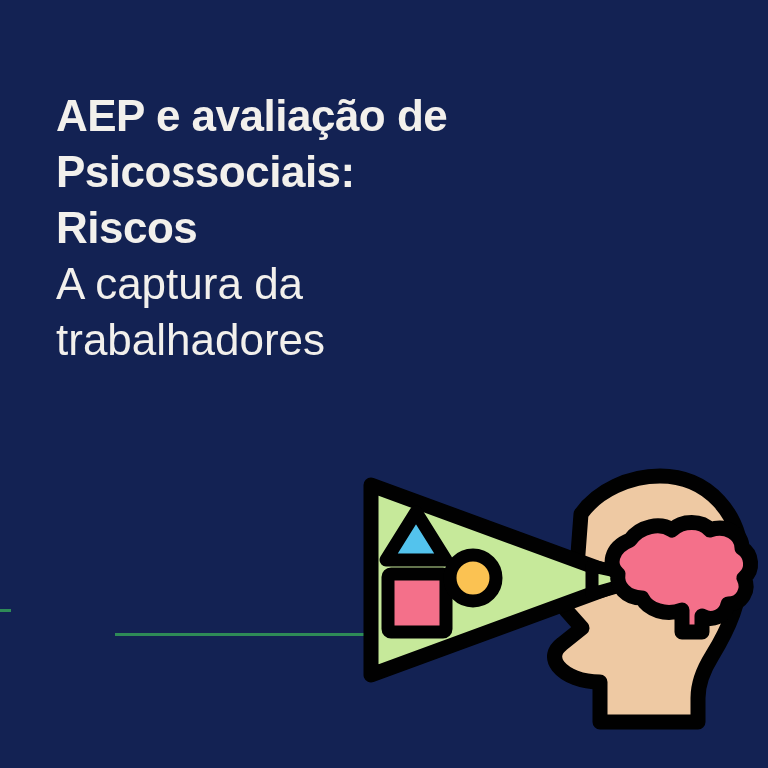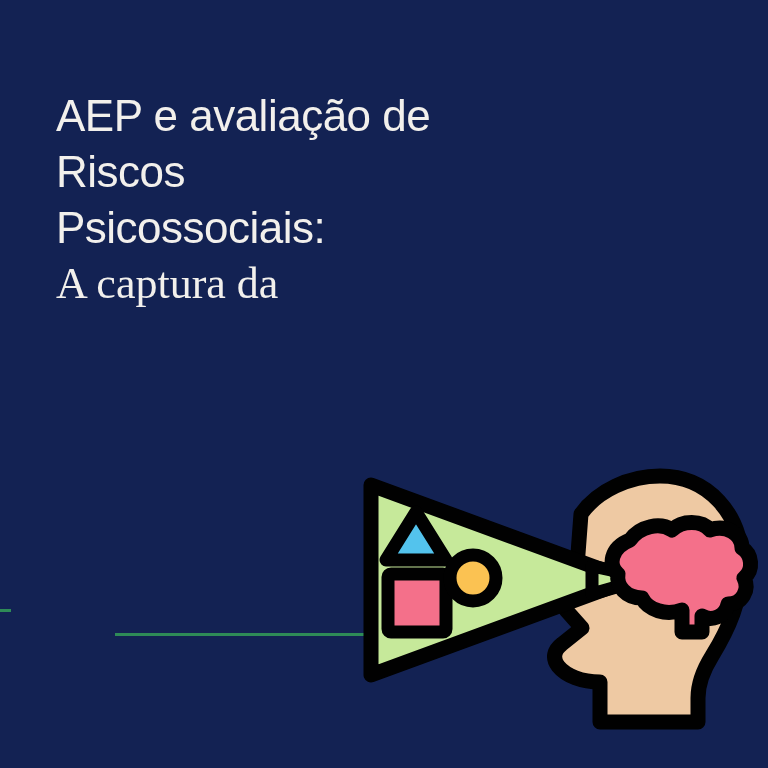--- a/index.html
+++ b/index.html
@@ -20,30 +20,30 @@
   #title-block {
     position: absolute;
     left: 56px;
     top: 88px;
     width: 520px;
   }
   .title-line {
     display: block;
     color: #F2F0EC;
     font-family: "Liberation Sans", sans-serif;
-    font-weight: normal;
+    font-weight: bold;
     font-size: 44px;
     line-height: 56px;
     letter-spacing: -0.5px;
     white-space: nowrap;
   }
   .subtitle-line {
     display: block;
     color: #F2F0EC;
-    font-family: Liberation Serif, serif;
+    font-family: Liberation Sans, sans-serif;
     font-weight: normal;
     font-size: 44px;
     line-height: 56px;
     letter-spacing: 0px;
     white-space: nowrap;
   }
 
   
   .green-rule {
     position: absolute;
@@ -75,23 +75,24 @@
     height: 100%;
   }
 </style>
 </head>
 <body>
 
 <div id="slide">
 
   <div id="title-block">
     <span class="title-line">AEP e avaliação de</span>
+    <span class="title-line">Psicossociais:</span>
     <span class="title-line">Riscos</span>
-    <span class="title-line">Psicossociais:</span>
     <span class="subtitle-line">A captura da</span>
+    <span class="subtitle-line">trabalhadores</span>
   </div>
 
   <div class="green-rule" id="green-rule-stub"></div>
   <div class="green-rule" id="green-rule-long"></div>
 
   <div id="illustration">
     <svg viewBox="0 0 438 308" xmlns="http://www.w3.org/2000/svg">
 
       <g>
         <path d="M251 54

